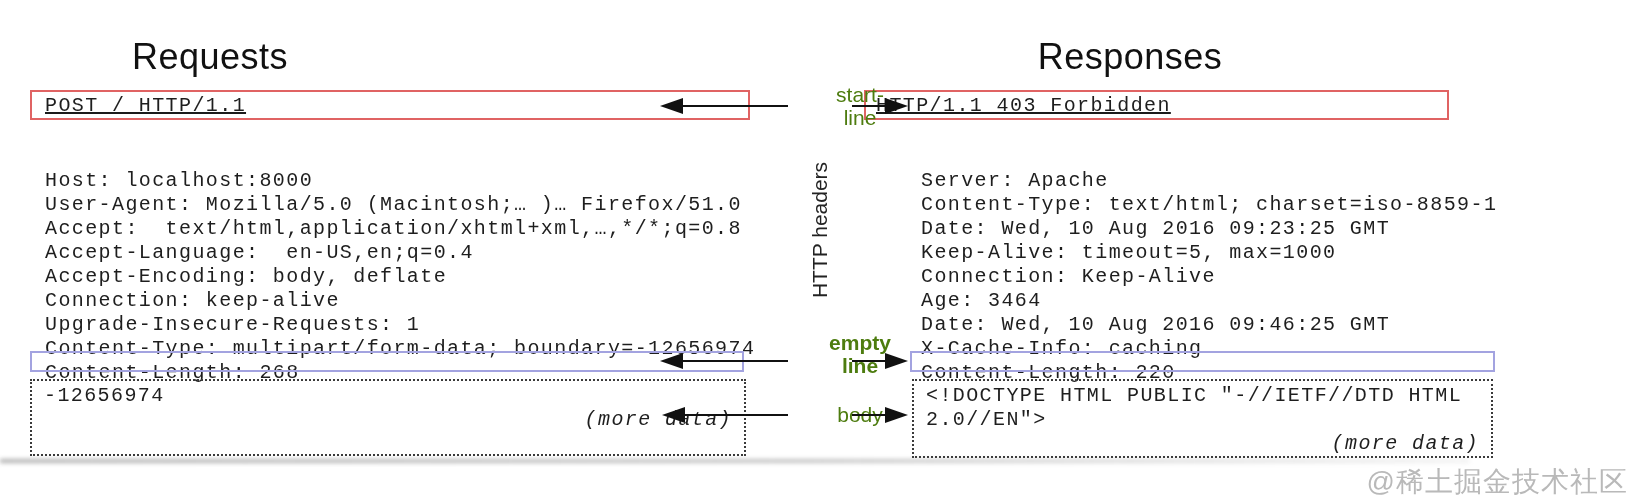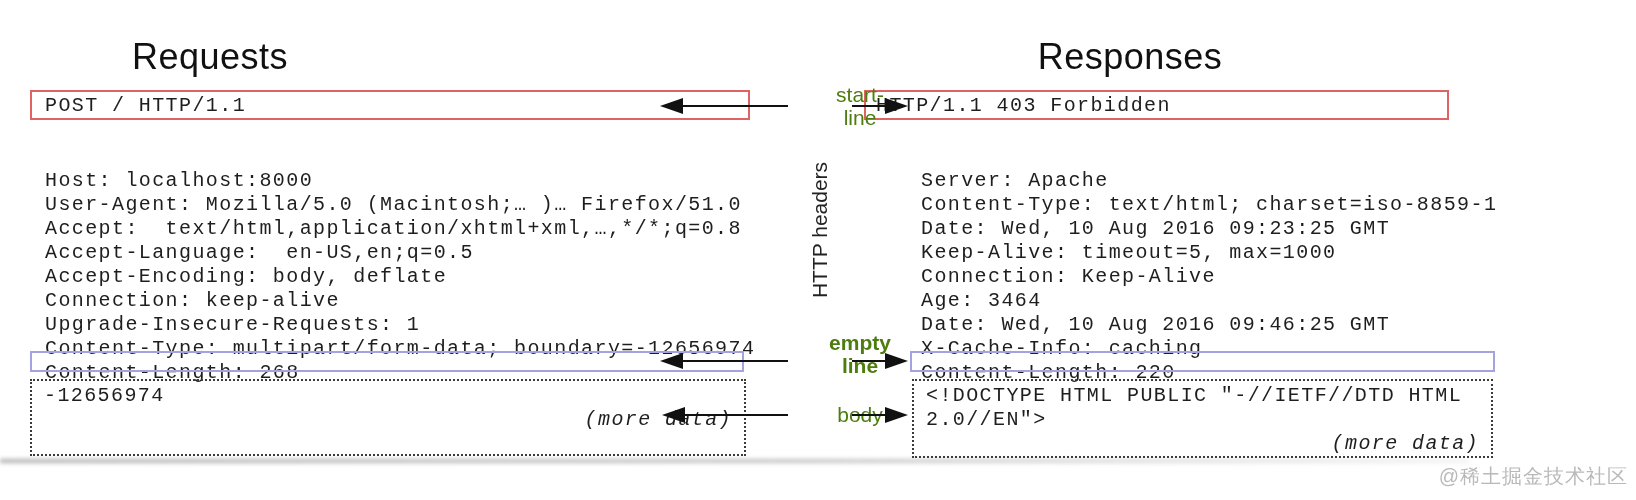--- a/index.html
+++ b/index.html
@@ -13,21 +13,21 @@
   }
   .col-title{
     position:absolute;top:36px;width:360px;text-align:center;
     font-size:36px;color:#111;letter-spacing:.5px;
   }
   .title-req{left:30px;}
   .title-resp{left:950px;}
 
   .startline-box{
     position:absolute;top:90px;height:30px;border:2px solid #e06363;
-    display:flex;align-items:center;box-sizing:border-box;
+    display:flex;align-items:center;box-sizing:border-box;text-decoration:underline;
   }
   .startline-left{left:30px;width:720px;padding-left:13px;}
   .startline-right{left:864px;width:585px;padding-left:10px;align-items:center;}
 
   .headers-block{position:absolute;top:124px;margin-top:45px;}
   .headers-left{left:45px;}
   .headers-right{left:921px;}
   .hline{height:24px;line-height:24px;}
 
   .empty-box{
@@ -72,39 +72,39 @@
   .a-empty-r{left:852px;top:353px;width:56px;}
   .a-body-l{left:662px;top:407px;width:126px;}
   .a-body-r{left:852px;top:407px;width:56px;}
 
   .bottom-smudge{
     position:absolute;left:0;top:459px;width:1470px;height:4px;
     background:linear-gradient(to right,rgba(100,100,100,.5),rgba(100,100,100,.38) 55%,rgba(150,150,150,.12));
     filter:blur(2px);
   }
   .watermark{
-    position:absolute;right:8px;top:463px;font-size:20px;color:#b9b9b9;letter-spacing:1px;
+    position:absolute;right:8px;top:463px;font-size:28px;color:#b9b9b9;letter-spacing:1px;
   }
 </style>
 </head>
 <body>
 
 <div class="stage">
 
   <div class="col-title title-req">Requests</div>
   <div class="col-title title-resp">Responses</div>
 
   <div class="startline-box startline-left">
     <span class="mono">POST / HTTP/1.1</span>
   </div>
   <div class="headers-block headers-left">
     <div class="mono hline">Host: localhost:8000</div>
     <div class="mono hline">User-Agent: Mozilla/5.0 (Macintosh;… )… Firefox/51.0</div>
     <div class="mono hline">Accept:  text/html,application/xhtml+xml,…,*/*;q=0.8</div>
-    <div class="mono hline">Accept-Language:  en-US,en;q=0.5</div>
+    <div class="mono hline">Accept-Language:  en-US,en;q=0.4</div>
     <div class="mono hline">Accept-Encoding: body, deflate</div>
     <div class="mono hline">Connection: keep-alive</div>
     <div class="mono hline">Upgrade-Insecure-Requests: 1</div>
     <div class="mono hline">Content-Type: multipart/form-data; boundary=-12656974</div>
     <div class="mono hline">Content-Length: 268</div>
   </div>
   <div class="empty-box empty-left"></div>
   <div class="body-box body-left">
     <div class="mono bline">-12656974</div>
     <div class="mono bline it">(more data)</div>

